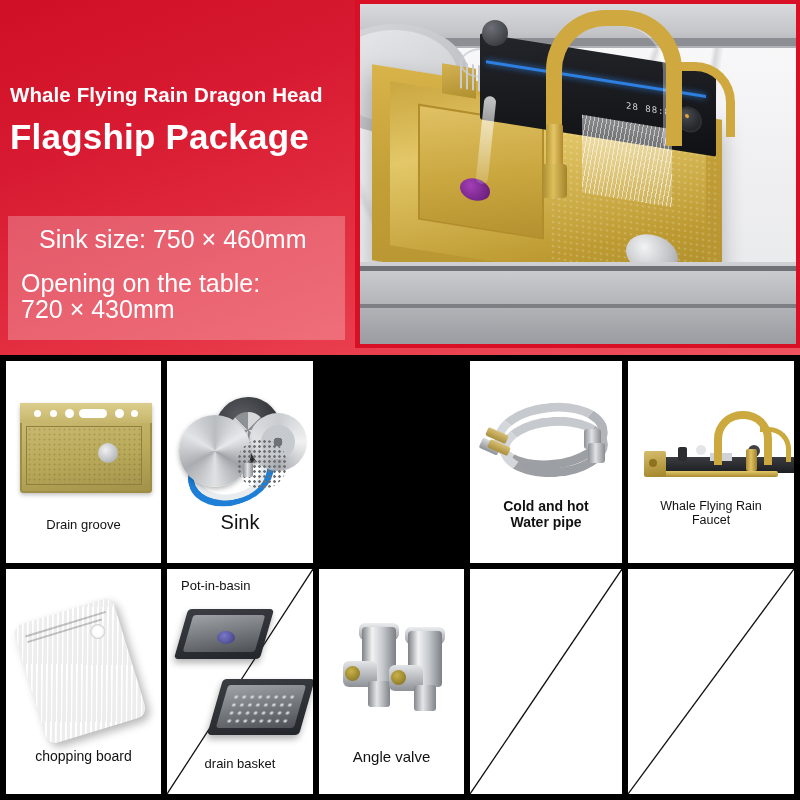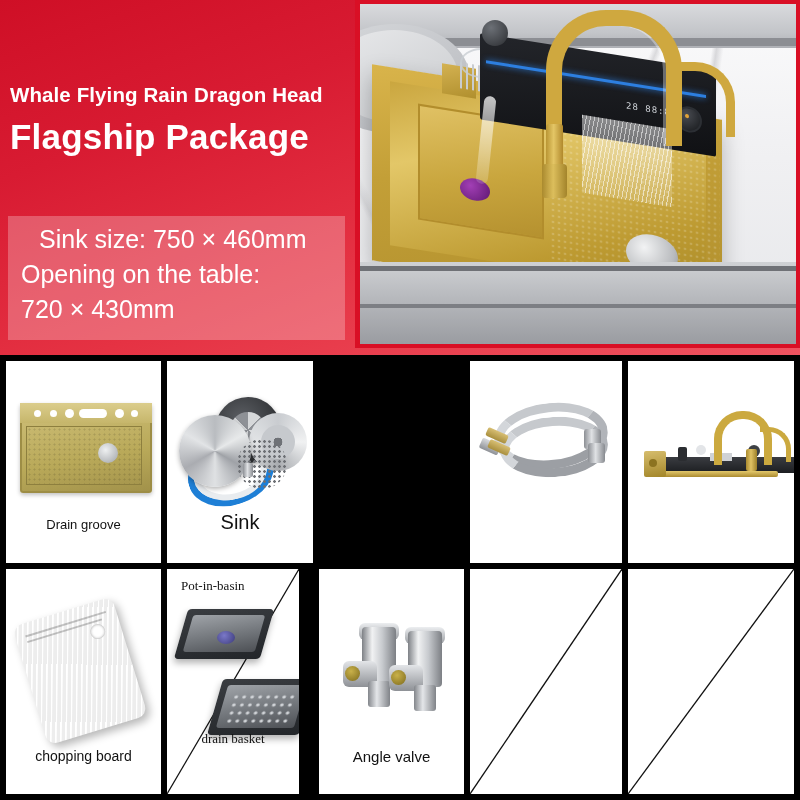--- a/index.html
+++ b/index.html
@@ -8,21 +8,21 @@
 
   
   .hero{position:relative;width:800px;height:355px;overflow:hidden;}
   .hero-bg{position:absolute;inset:0;background:linear-gradient(160deg,#cf0f26 0%,#d81b32 28%,#e53243 60%,#ef5360 100%);}
   .hero-left{position:absolute;left:0;top:0;width:360px;height:355px;}
   .hero-title1{position:absolute;left:10px;top:83px;width:345px;color:#fff;font-weight:bold;font-size:20.5px;letter-spacing:.1px;white-space:nowrap;}
   .hero-title2{position:absolute;left:10px;top:117px;width:345px;color:#fff;font-weight:bold;font-size:35px;letter-spacing:.2px;white-space:nowrap;}
   .spec-box{position:absolute;left:8px;top:216px;width:337px;height:124px;background:rgba(255,255,255,.26);}
   .spec-line{position:absolute;left:13px;color:#fff;font-size:25px;white-space:nowrap;}
   .spec-l1{top:9px;margin-left:18px;}
-  .spec-l2{top:44px;}
+  .spec-l2{top:53px;}
   .spec-l3{top:79px;}
 
   
   .photo-frame{position:absolute;left:355px;top:0;width:445px;height:348px;background:#d90f25;}
   .photo{position:absolute;left:5px;top:4px;width:436px;height:340px;overflow:hidden;background:#e9eaec;}
   .marble{position:absolute;inset:0;background:
      linear-gradient(112deg,rgba(0,0,0,0) 54%,rgba(150,150,155,.30) 55%,rgba(0,0,0,0) 56%),
      linear-gradient(74deg,rgba(0,0,0,0) 28%,rgba(130,130,138,.22) 29%,rgba(0,0,0,0) 30.5%),
      linear-gradient(98deg,rgba(0,0,0,0) 74%,rgba(120,120,128,.25) 75%,rgba(0,0,0,0) 76.5%),
      linear-gradient(62deg,rgba(0,0,0,0) 12%,rgba(160,160,166,.20) 13%,rgba(0,0,0,0) 14.5%),
@@ -276,68 +276,72 @@
       <div class="cell" style="left:470px;width:152px;">
         <div class="art" style="left:14px;top:36px;width:124px;height:84px;">
           <div class="hose" style="left:10px;top:6px;width:96px;height:48px;transform:rotate(-6deg);"></div>
           <div class="hose" style="left:16px;top:20px;width:90px;height:42px;transform:rotate(-4deg);"></div>
           <div class="hose-brass" style="left:2px;top:34px;transform:rotate(24deg);"></div>
           <div class="hose-tip" style="left:-4px;top:44px;transform:rotate(24deg);"></div>
           <div class="hose-brass" style="left:4px;top:46px;transform:rotate(24deg);"></div>
           <div class="hose-nut" style="left:100px;top:32px;"></div>
           <div class="hose-nut" style="left:104px;top:46px;"></div>
         </div>
+        <div class="cell-label" style="top:138px;font-size:14px;font-weight:bold;white-space:pre-line;">Cold and hot
+Water pipe</div>
       </div>
 
       <div class="cell" style="left:628px;width:166px;">
         <div class="art" style="left:12px;top:40px;width:146px;height:90px;">
           <div class="fau-bar" style="left:6px;top:56px;"></div>
           <div class="fau-gold" style="left:10px;top:70px;width:128px;"></div>
           <div class="art" style="left:4px;top:50px;width:22px;height:26px;background:linear-gradient(170deg,#d6bd6d,#a38629);border-radius:2px;"></div>
           <div class="art" style="left:9px;top:58px;width:8px;height:8px;border-radius:50%;background:#8c7320;"></div>
           <div class="art" style="left:38px;top:46px;width:9px;height:14px;background:#2b2d31;border-radius:2px;"></div>
           <div class="art" style="left:56px;top:44px;width:10px;height:10px;border-radius:50%;background:#e3e5e8;"></div>
           <div class="art" style="left:70px;top:52px;width:22px;height:8px;background:#cfd2d6;"></div>
           <div class="art" style="left:108px;top:44px;width:12px;height:12px;border-radius:50%;background:#3d4045;"></div>
           <div class="fau-arc" style="left:74px;top:10px;"></div>
           <div class="fau-spout" style="left:106px;top:48px;"></div>
           <div class="fau-side" style="left:120px;top:26px;"></div>
         </div>
+        <div class="cell-label" style="top:138px;font-size:12.5px;white-space:pre-line;">Whale Flying Rain
+Faucet</div>
       </div>
     </div>
 
     <div class="row row2">
 
       <div class="cell" style="left:6px;width:155px;">
         <div class="art" style="left:22px;top:40px;">
           <div class="board">
             <div class="board-groove"></div>
             <div class="board-groove" style="top:18px;width:78px;"></div>
             <div class="board-hole"></div>
           </div>
         </div>
         <div class="cell-label" style="top:180px;font-size:14px;">chopping board</div>
       </div>
 
-      <div class="cell" style="left:167px;width:132px;font-family:Liberation Serif, serif;">
+      <div class="cell" style="left:167px;width:146px;">
         <svg class="diag" viewBox="0 0 146 225" preserveAspectRatio="none">
           <line x1="146" y1="0" x2="0" y2="225"></line>
         </svg>
         <div class="cell-label" style="top:10px;font-size:13px;text-align:left;padding-left:14px;width:auto;">Pot-in-basin</div>
         <div class="art tray" style="left:14px;top:40px;width:86px;height:50px;">
           <div class="tray-rim"></div>
           <div class="tray-in"></div>
           <div class="tray-badge"></div>
         </div>
         <div class="art tray" style="left:48px;top:110px;width:92px;height:56px;">
           <div class="tray-rim"></div>
           <div class="tray-in"></div>
           <div class="tray-perf"></div>
         </div>
-        <div class="cell-label" style="top:163px;font-size:13px;">drain basket</div>
+        <div class="cell-label" style="top:188px;font-size:13px;">drain basket</div>
       </div>
 
       <div class="cell" style="left:319px;width:145px;">
         <div class="art valve" style="left:30px;top:58px;width:60px;height:90px;">
           <div class="valve-cap"></div>
           <div class="valve-hex"></div>
           <div class="valve-side"></div>
           <div class="valve-foot"></div>
         </div>
         <div class="art valve" style="left:76px;top:62px;width:60px;height:90px;">

